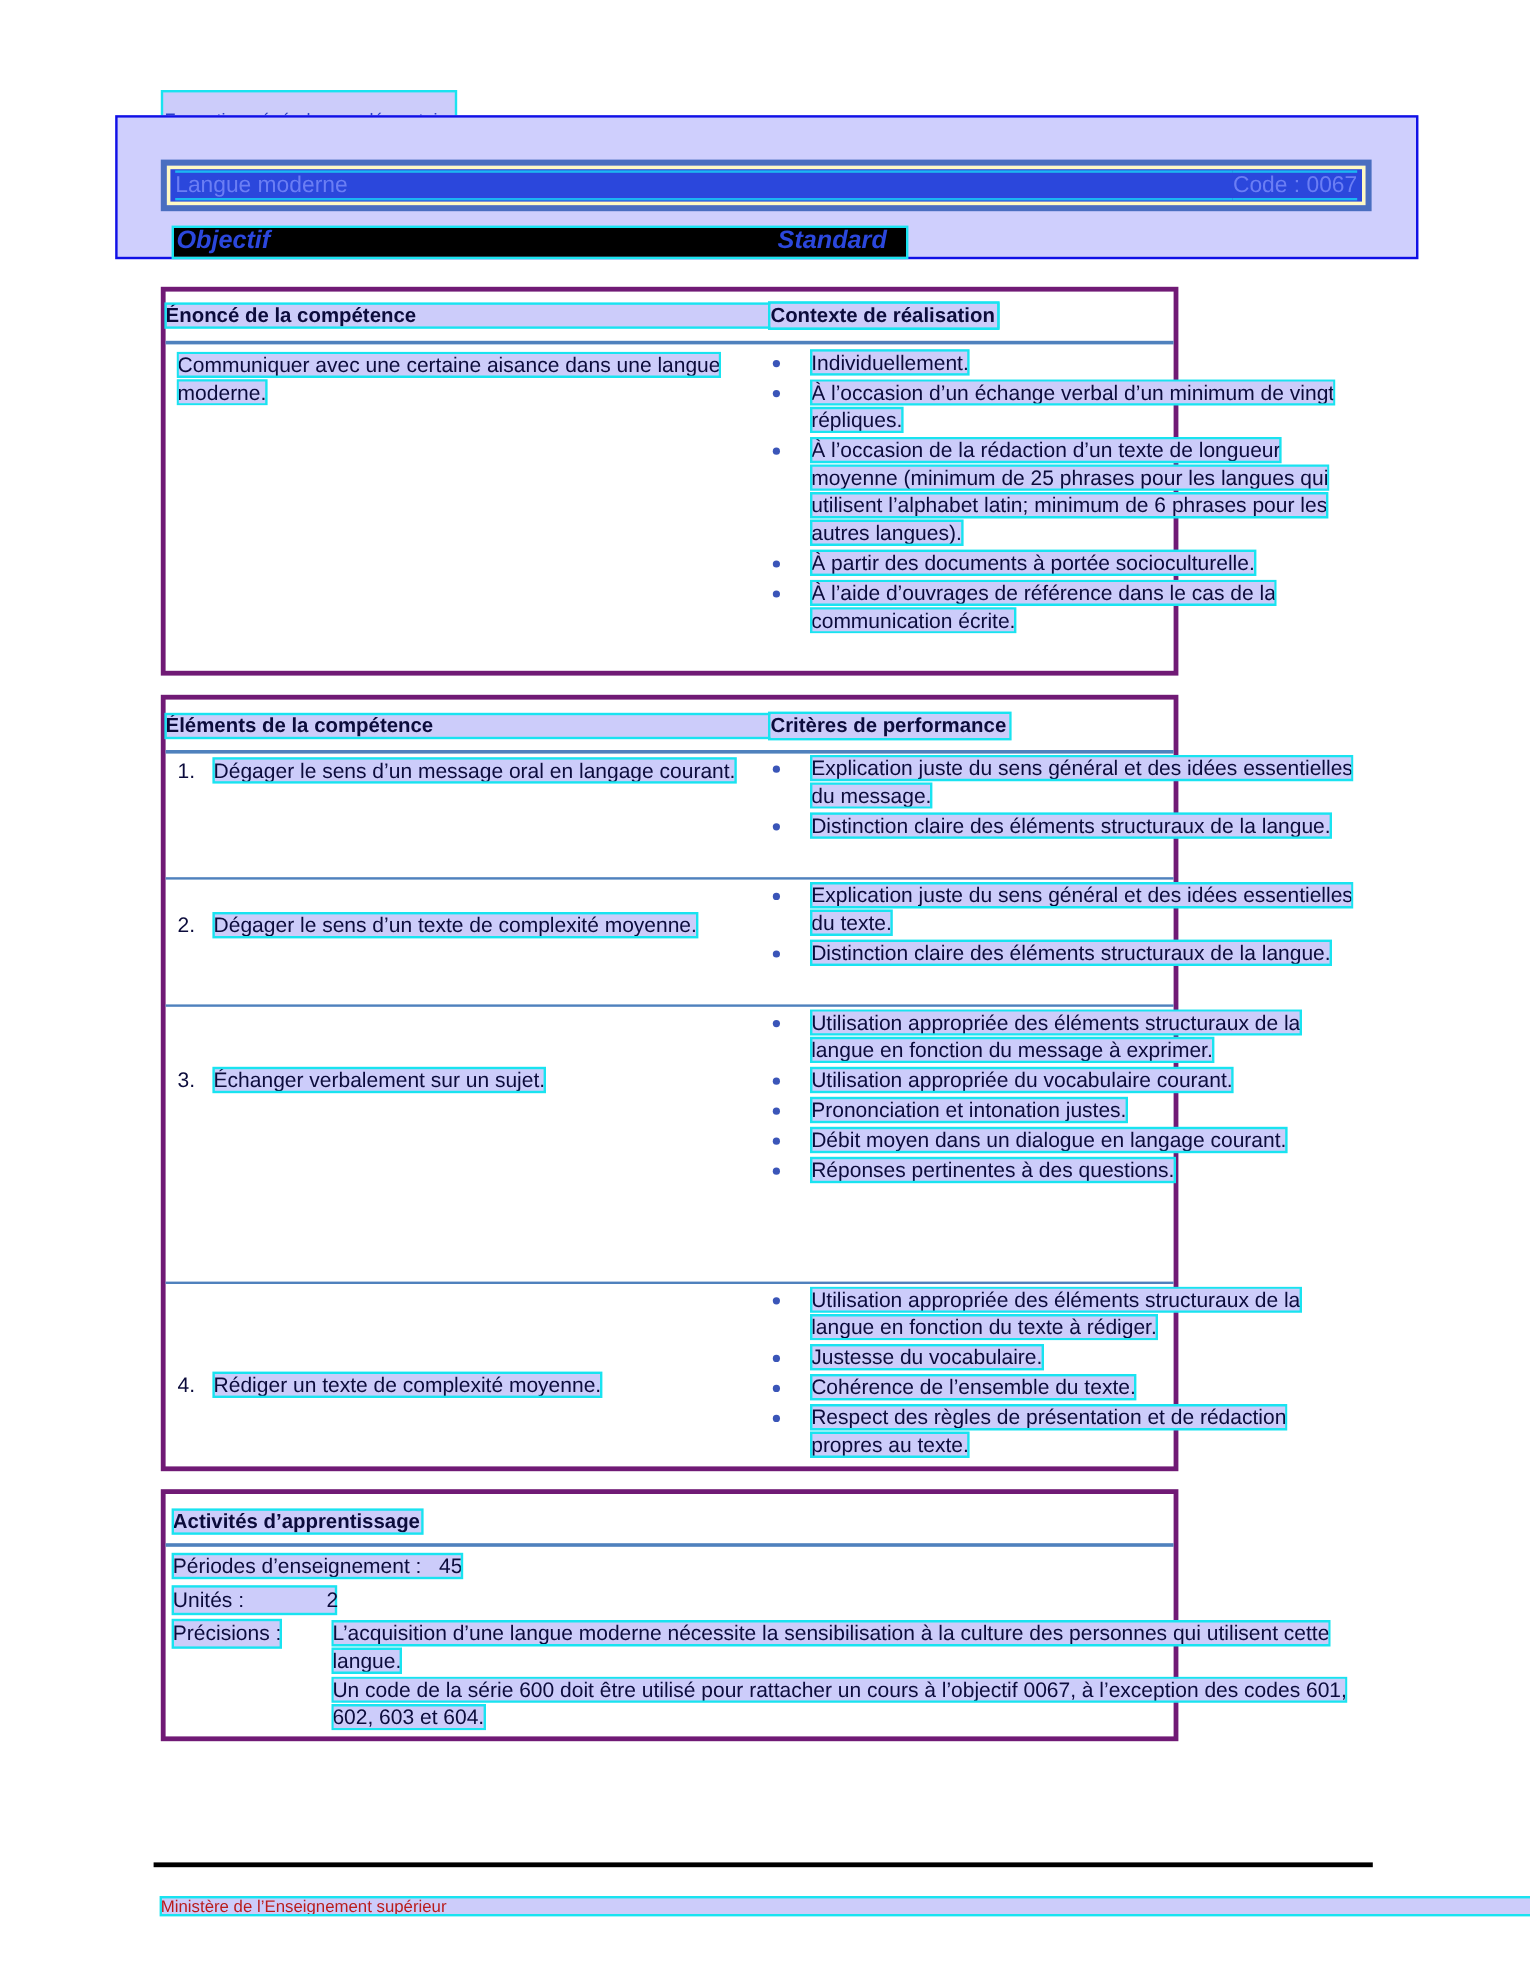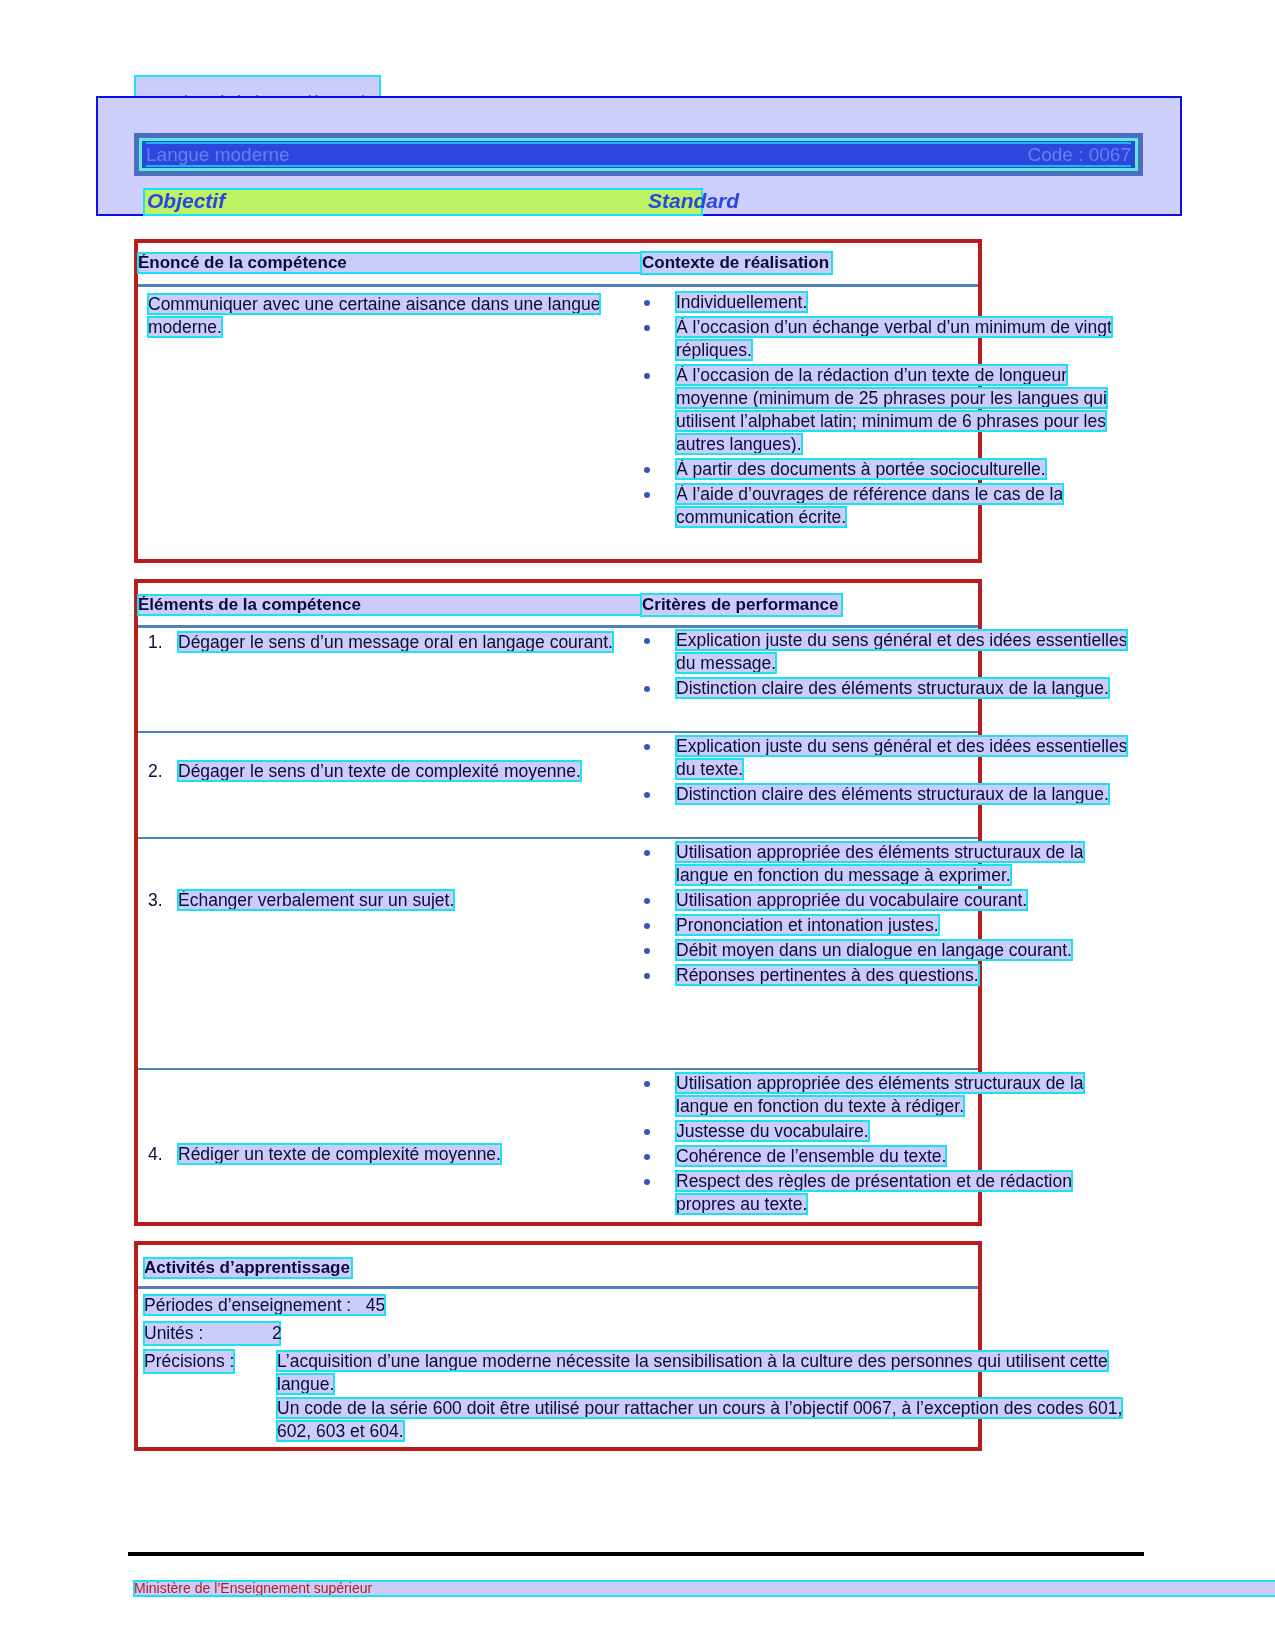--- a/index.html
+++ b/index.html
@@ -5,28 +5,28 @@
   * { box-sizing: border-box; margin: 0; padding: 0; }
   html, body { width: 1275px; height: 1651px; background: #ffffff; }
   body { position: relative; font-family: "Liberation Sans", sans-serif; color: #0a0a3a; overflow: hidden; }
 
   .hl { background: #ccccfa; outline: 2px solid #19e3f0; outline-offset: -1px; }
 
   #running-head { position: absolute; left: 135px; top: 76px; font-size: 15px; color: #2b3fc7; line-height: 17px; padding: 16px 2px; }
 
   #title-band { position: absolute; left: 96px; top: 96px; width: 1086px; height: 120px; background: #cfcffd; border: 2px solid #1010e6; }
   #title-bar { position: absolute; left: 36px; top: 35px; width: 1009px; height: 43px; background: #4a6ec0; }
-  #title-bar-inner { position: absolute; left: 5px; top: 5px; right: 5px; bottom: 5px; background: #2b47dc; border: 3px solid #5eead4; display: flex; align-items: center; justify-content: space-between; padding: 0 4px; }
+  #title-bar-inner { position: absolute; left: 5px; top: 5px; right: 5px; bottom: 5px; background: #2b47dc; border: 3px solid #fef9c3; display: flex; align-items: center; justify-content: space-between; padding: 0 4px; }
   #title-bar-inner .txt { font-size: 19px; color: #6b7ef4; line-height: 21px; border-top: 2px solid #1cb6f2; border-bottom: 2px solid #1cb6f2; }
   #title-bar-inner .left { flex: 1; }
-  #obj-row { position: absolute; left: 47px; top: 92px; width: 556px; height: 24px; background: #bef264; outline: 2px solid #19e3f0; font-style: italic; font-weight: bold; font-size: 21px; color: #2b47dc; line-height: 24px; }
+  #obj-row { position: absolute; left: 47px; top: 92px; width: 610px; height: 24px; background: #000000; outline: 2px solid #19e3f0; font-style: italic; font-weight: bold; font-size: 21px; color: #2b47dc; line-height: 24px; }
   #obj-row .a { position: absolute; left: 2px; top: -1px; }
   #obj-row .b { position: absolute; left: 503px; top: -1px; }
 
-  .box { position: absolute; left: 134px; width: 848px; border: 4px solid #b91c1c; background: #fff; }
+  .box { position: absolute; left: 134px; width: 848px; border: 4px solid #701a75; background: #fff; }
   .sep { position: absolute; left: 0; right: 0; height: 3px; background: #4f81bd; }
 
   .hdr { position: absolute; font-weight: bold; font-size: 17px; line-height: 20px; color: #0b0b3b; padding-right: 2px; }
   .txt17 { font-size: 17.5px; line-height: 23px; color: #0b0b3b; }
 
   .left-col { position: absolute; left: 10px; width: 500px; }
   .right-col { position: absolute; left: 504px; width: 490px; }
 
   .bul { position: relative; padding-left: 34px; }
   .bul .dot { position: absolute; left: 2px; top: 9px; width: 6px; height: 6px; border-radius: 50%; background: #3a55b8; }

